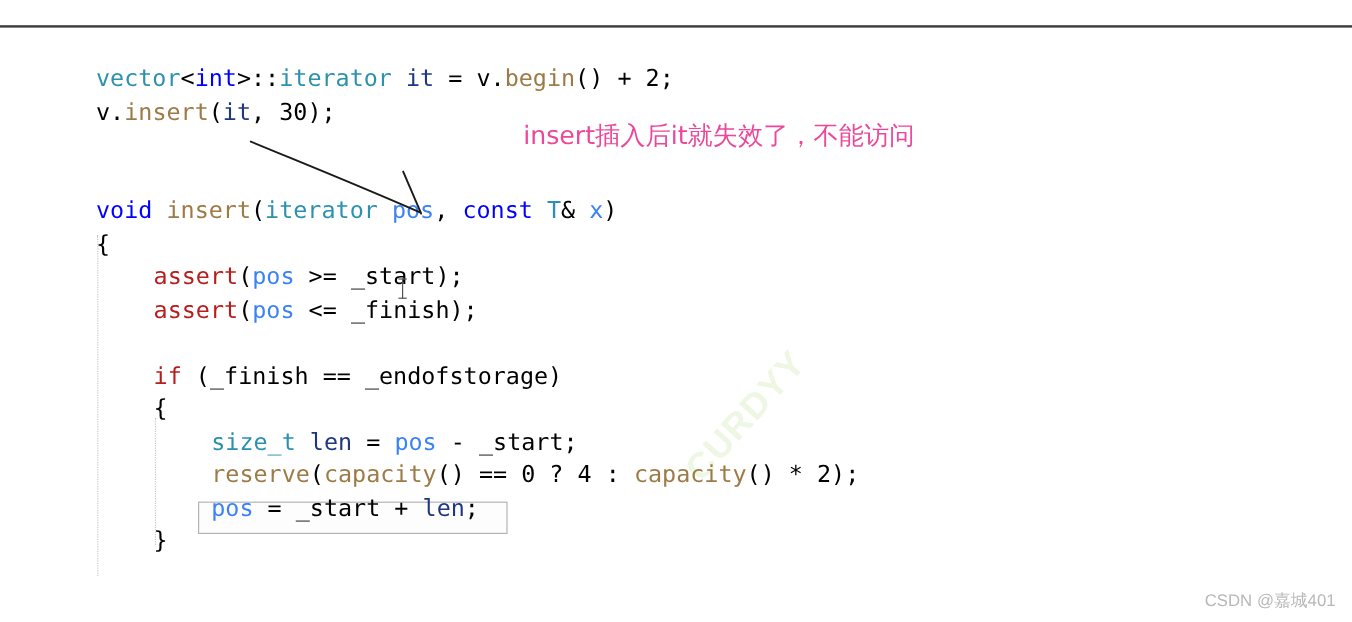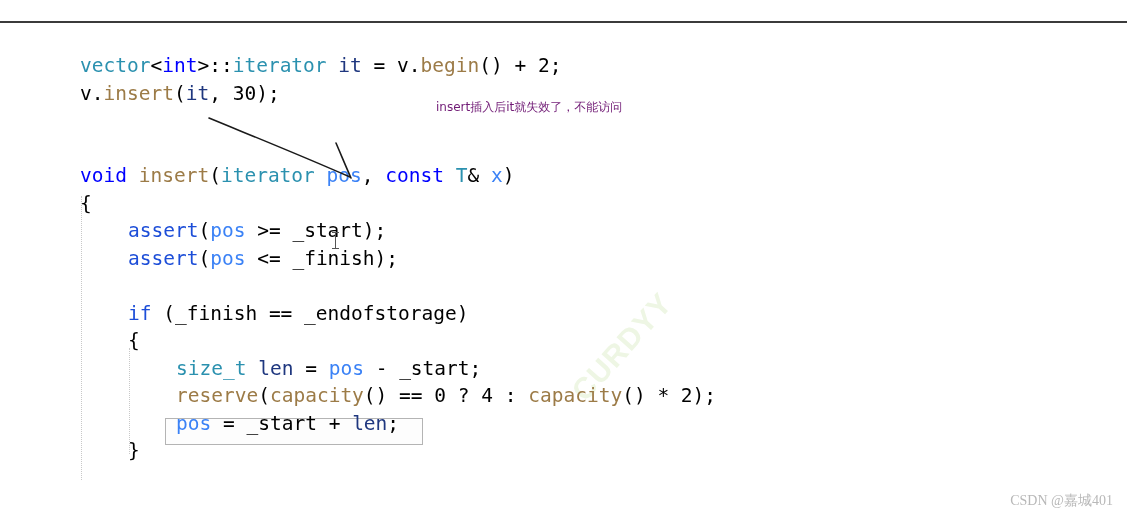--- a/index.html
+++ b/index.html
@@ -54,21 +54,21 @@
   }
   .ln {
     position: relative;
     height: 27.5px;
     padding-left: 80px;
   }
 
   
   .t-type    { color: #2b91af; }
   .t-kw      { color: #0000ff; }
-  .t-macro   { color: #1d4ed8; }
+  .t-macro   { color: #b91c1c; }
   .t-fn      { color: #9c7b47; }
   .t-var     { color: #1f377f; }
   .t-param   { color: #3b82f6; }
   .t-plain   { color: #000000; }
   .t-punct   { color: #000000; }
 
   
   .guide {
     position: absolute;
     width: 1px;
@@ -97,22 +97,22 @@
     top: 105px;
     pointer-events: none;
   }
 
   
   .note {
     position: absolute;
     left: 436px;
     top: 99px;
     font-family: "DejaVu Sans", "Liberation Sans", sans-serif;
-    font-size: 12px;
-    color: #701a75;
+    font-size: 21px;
+    color: #ec4899;
     white-space: nowrap;
   }
 
   
   .caret {
     position: absolute;
     left: 335px;
     top: 232px;
     width: 1px;
     height: 17px;
@@ -127,21 +127,21 @@
     background: #555;
   }
   .caret::before { top: 0; }
   .caret::after  { bottom: 0; }
 
   
   .csdn-watermark {
     position: absolute;
     right: 14px;
     bottom: 8px;
-    font-family: Liberation Serif, serif;
+    font-family: Liberation Sans, sans-serif;
     font-size: 14px;
     color: #b8b8b8;
     white-space: nowrap;
     user-select: none;
   }
 </style>
 </head>
 <body>
 
 <div class="top-rule"></div>

